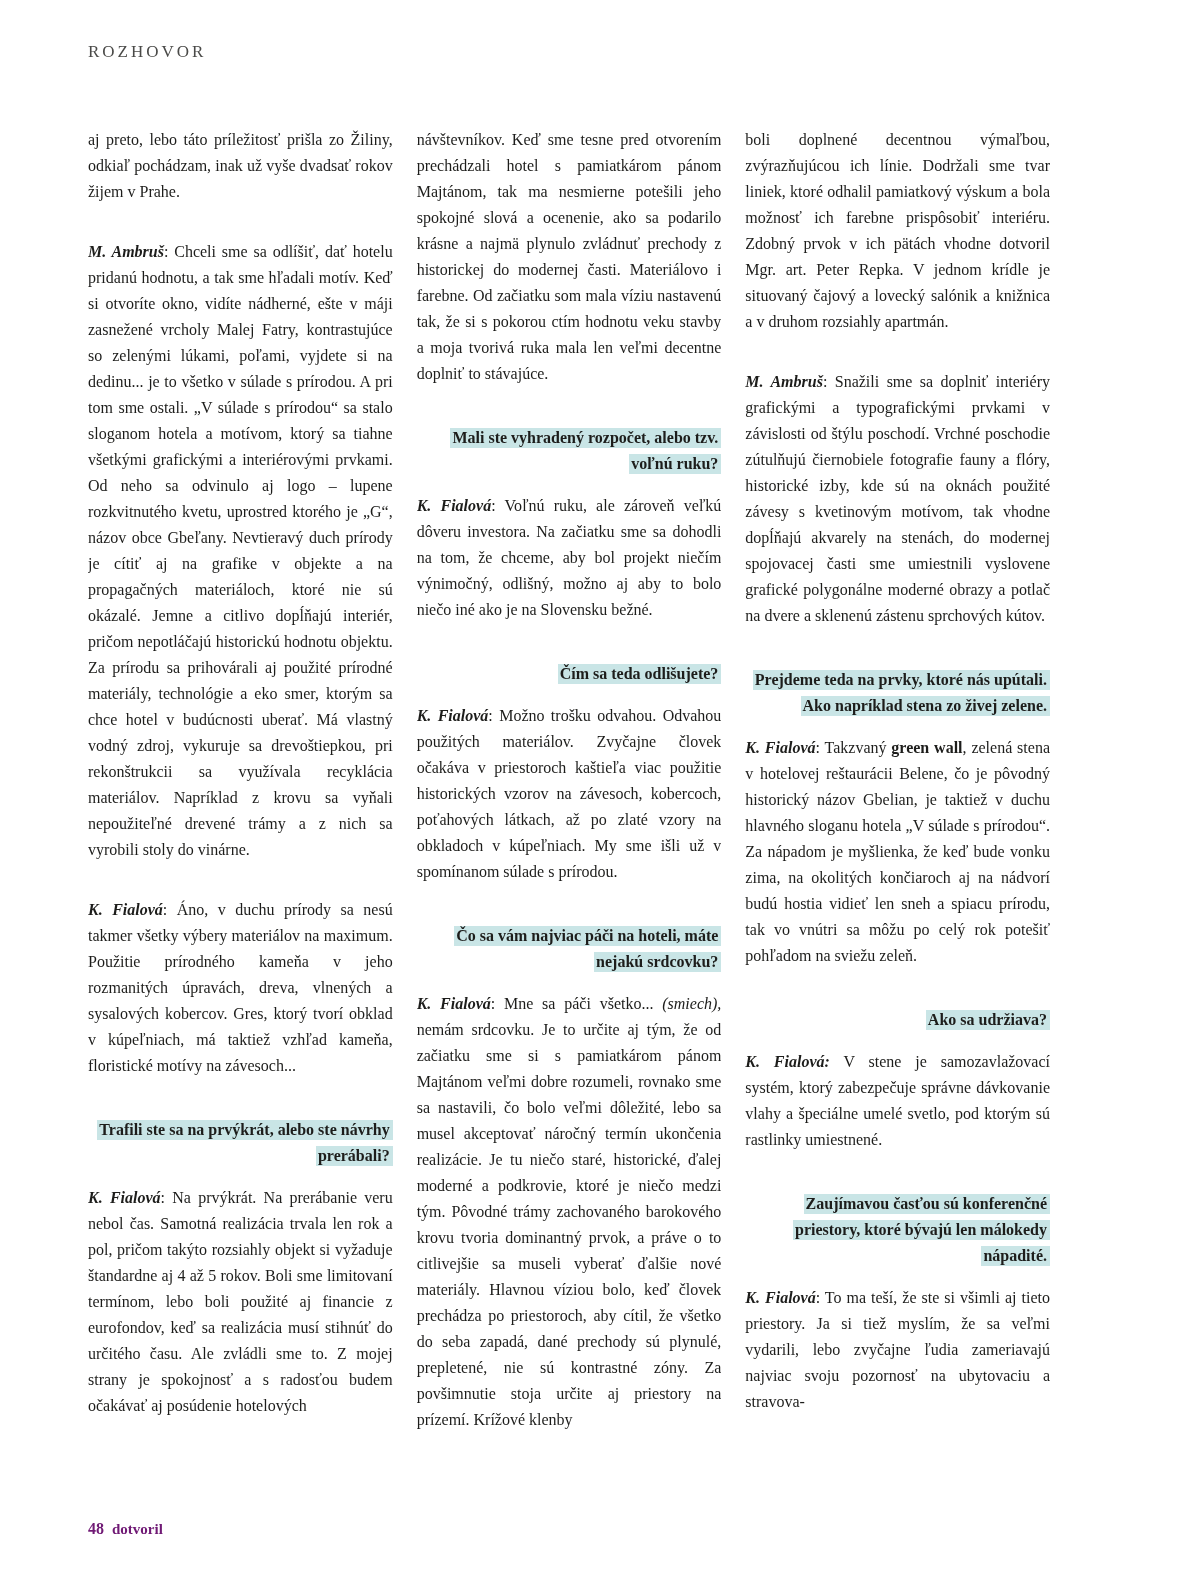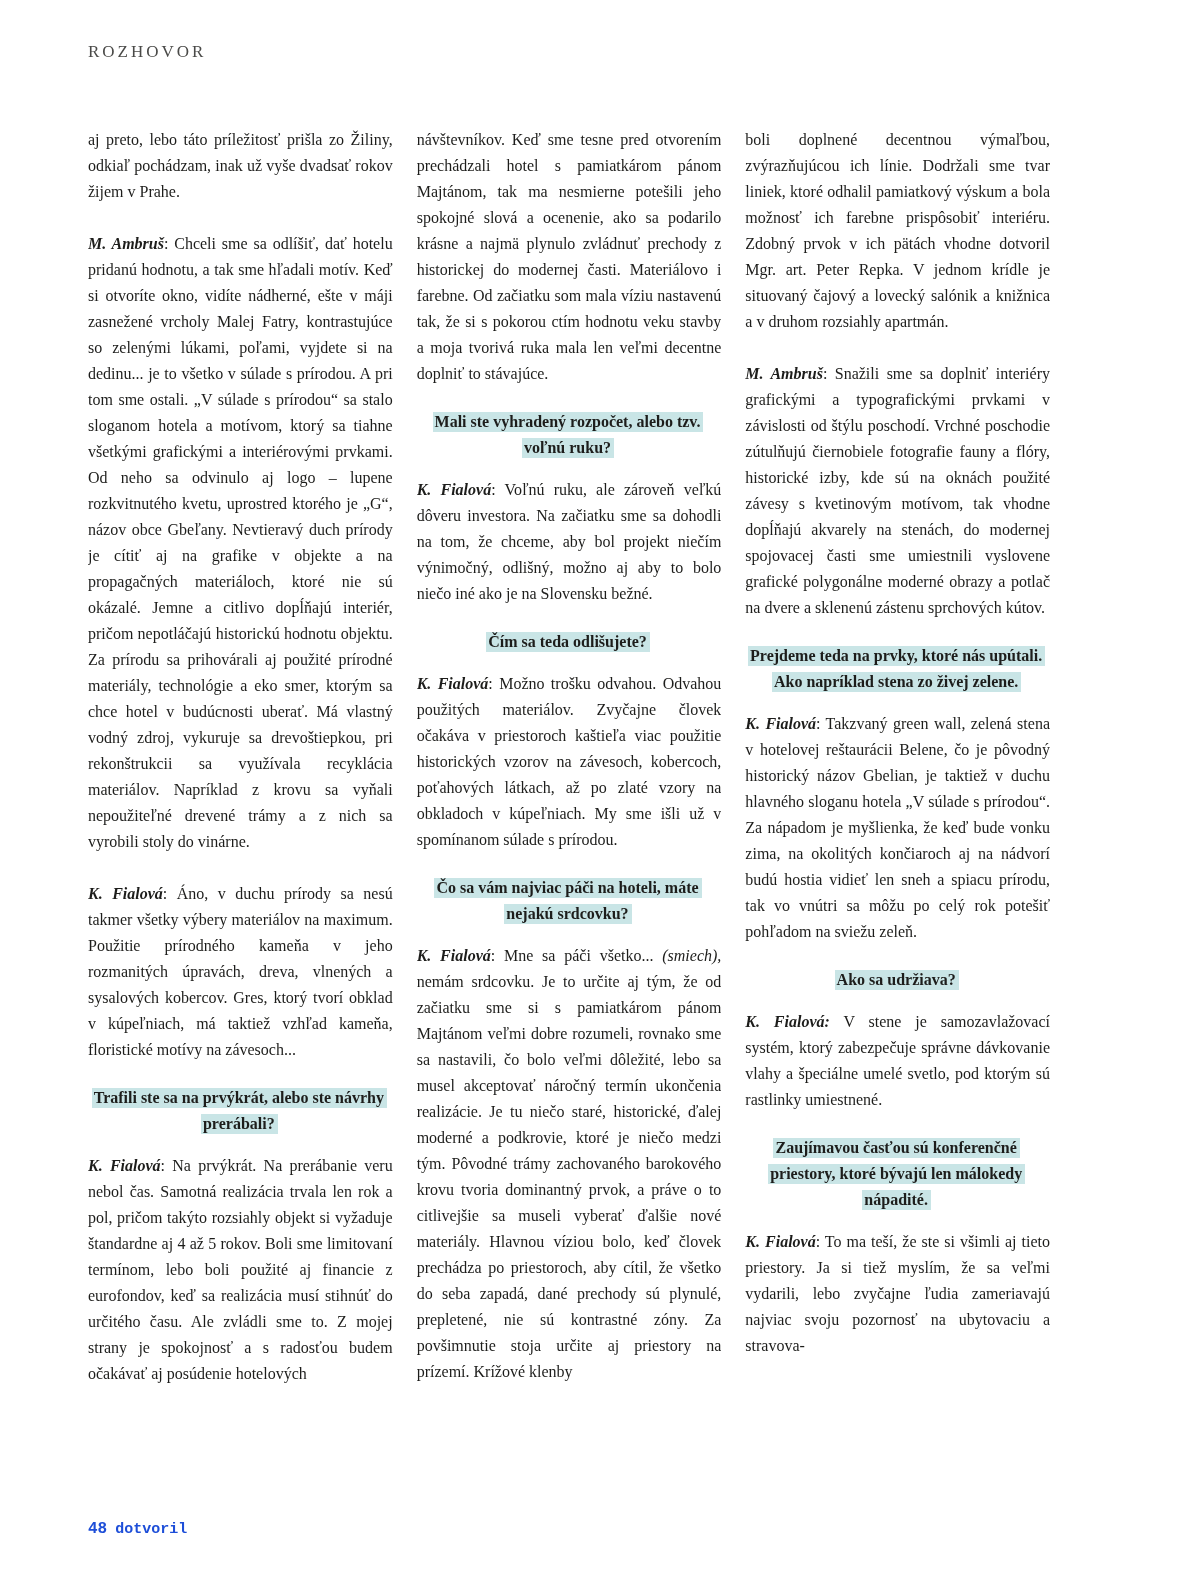--- a/index.html
+++ b/index.html
@@ -31,41 +31,41 @@
     overflow:hidden;
   }
   .column { overflow:hidden; }
   .para, .question {
     font-size:16px;
     line-height:26px;
     text-align:justify;
     hyphens:auto;
     -webkit-hyphens:auto;
   }
-  .para  { margin-top:26px; }
-  .question { margin-top:22px; font-weight:bold; text-align:center; }
+  .para  { margin-top:34px; }
+  .question { margin-top:38px; font-weight:bold; text-align:right; }
   .column > :first-child { margin-top:0; }
   .question + .para { margin-top:16px; }
   .q-highlight {
     background:var(--highlight, #c9e5e6);
     -webkit-box-decoration-break:clone;
     box-decoration-break:clone;
     padding:1px 3px 2px 2px;
     margin-left:-2px;
   }
   .bi { font-weight:bold; font-style:italic; }
-  .b  { font-weight:normal; }
+  .b  { font-weight:bold; }
   .i  { font-style:italic; }
   .page-footer {
     position:absolute;
     left:88px; top:1520px;
-    font-family:Liberation Mono, monospace;
+    font-family:Liberation Serif, serif;
     font-size:15px;
     font-weight:bold;
-    color:#1d4ed8;
+    color:#701a75;
     display:flex;
     align-items:baseline;
     gap:8px;
   }
   .page-footer .num { font-size:16px; }
 </style>
 </head>
 <body>
 
 <div class="page">

